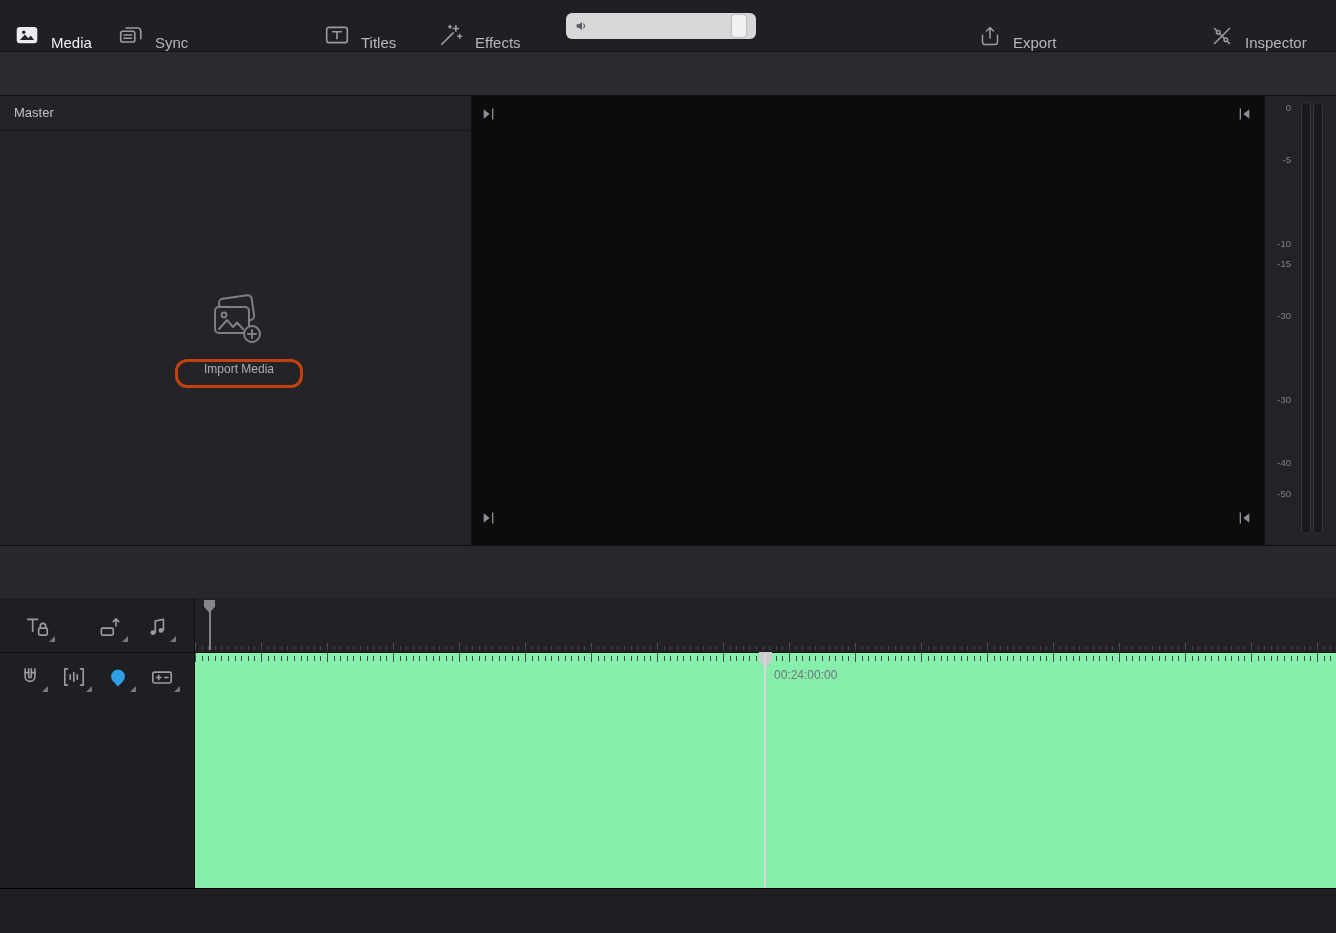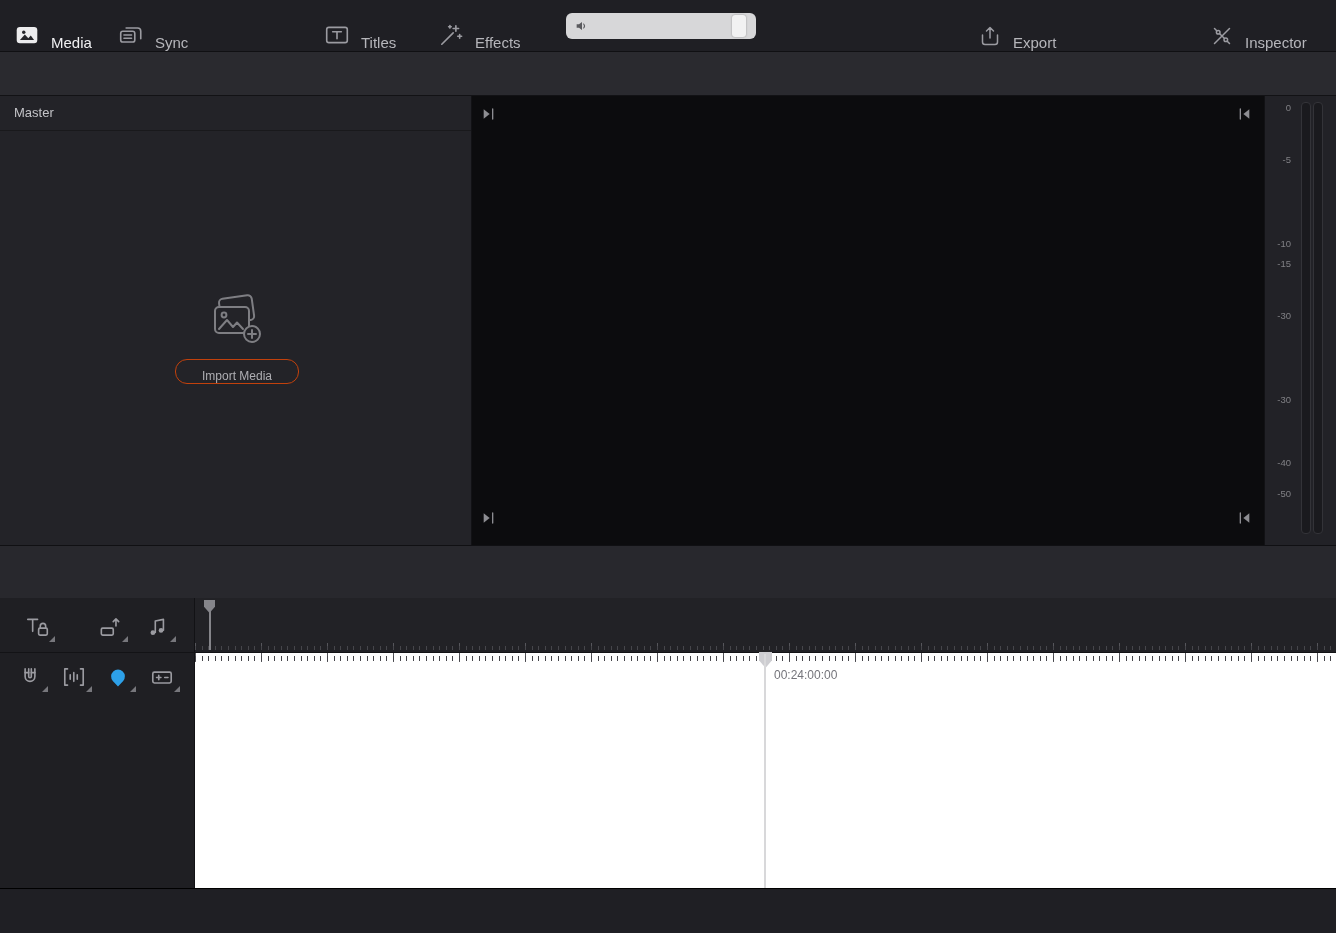--- a/index.html
+++ b/index.html
@@ -13,21 +13,21 @@
   .lbl{white-space:nowrap;}
   #topbar{position:absolute;left:0;top:0;width:1336px;height:52px;background:#1f1f24;border-bottom:1px solid #101013;box-sizing:border-box;}
   .topitem{position:absolute;top:0;height:51px;display:flex;align-items:flex-end;gap:11px;color:#b6b6bb;font-size:15px;cursor:default;}
   #toolbar{position:absolute;left:0;top:52px;width:1336px;height:44px;background:#2a2a2f;border-bottom:1px solid #121215;box-sizing:border-box;}
   #media-panel{position:absolute;left:0;top:96px;width:472px;height:449px;background:#232328;border-right:1px solid #121215;box-sizing:border-box;}
   #viewer{position:absolute;left:472px;top:96px;width:792px;height:449px;background:#0c0c0e;}
   #audio-meter{position:absolute;left:1264px;top:96px;width:72px;height:449px;background:#222227;border-left:1px solid #121215;box-sizing:border-box;}
   .db{position:absolute;left:0;width:26px;text-align:right;font-size:9.5px;color:#808085;}
   .mslot{position:absolute;top:6px;width:8px;height:430px;background:#1a1a1e;border:1px solid #333338;border-radius:4px;}
   #transport{position:absolute;left:0;top:545px;width:1336px;height:53px;background:#28282d;border-top:1px solid #101013;box-sizing:border-box;}
-  #timeline{position:absolute;left:0;top:598px;width:1336px;height:290px;background:#ffffff;}
+  #timeline{position:absolute;left:0;top:598px;width:1336px;height:290px;background:#86efac;}
   #tl-left{position:absolute;left:0;top:0;width:195px;height:290px;background:#1f1f23;border-right:1px solid #121215;box-sizing:border-box;}
   #tl-minimap{position:absolute;left:195px;top:0;width:1141px;height:55px;background:#222226;border-bottom:1px solid #131316;box-sizing:border-box;}
   #bottombar{position:absolute;left:0;top:888px;width:1336px;height:45px;background:#1f1f24;border-top:1px solid #000;box-sizing:border-box;}
   .tc{color:#e3e3e6;font-size:15px;letter-spacing:.3px;}
   .tickfine{background:repeating-linear-gradient(to right,#46464b 0 1px,transparent 1px 6.6px);}
   .tickmajor{background:repeating-linear-gradient(to right,#56565b 0 1px,transparent 1px 66px);}
   .colorwheel{width:23px;height:23px;border-radius:50%;background:conic-gradient(from 0deg,#ff4545,#ffe045,#45ff5c,#45e0ff,#455cff,#e045ff,#ff4545);position:relative;}
   .colorwheel::after{content:"";position:absolute;inset:5px;border-radius:50%;background:#2a2a2f;}
   .vdiv{position:absolute;width:1px;background:#1c1c20;}
 </style>
@@ -226,21 +226,21 @@
           <g style="stroke:#7e7e83;stroke-width:2;fill:none;stroke-linecap:round;stroke-linejoin:round">
             <rect x="17" y="5" width="33" height="25" rx="4" transform="rotate(-8 33 17)"></rect>
             <rect x="12" y="15" width="34" height="26" rx="4" style="fill:#232328"></rect>
             <circle cx="21" cy="23" r="2.4"></circle>
             <path d="M16 37l8-9 6 7 4-4.5 6 6.5"></path>
             <circle cx="49" cy="42" r="8" style="fill:#232328"></circle>
             <path d="M49 38v8M45 42h8"></path>
           </g>
         </svg>
     </span>
-    <div class="abs" style="left:175px;top:263px;width:122px;height:23px;border:1px solid #c2410c;border-radius:12px;display:flex;align-items:flex-end;justify-content:center;font-size:12px;color:#aeaeb3;">
+    <div class="abs" style="left:175px;top:263px;width:122px;height:23px;border:3px solid #c2410c;border-radius:12px;display:flex;align-items:flex-start;justify-content:center;font-size:12px;color:#aeaeb3;">
       <span>Import Media</span>
     </div>
   </section>
 
   <section id="viewer">
     <span class="ib" style="left:8px;top:9px;width:18px;height:18px;">
         <svg width="16" height="16" viewBox="0 0 24 24">
           <path d="M4 5l9 7-9 7z" style="fill:#8d8d92"></path>
           <path d="M17.5 4.5v15" style="stroke:#8d8d92;stroke-width:2;stroke-linecap:round"></path>
         </svg>

